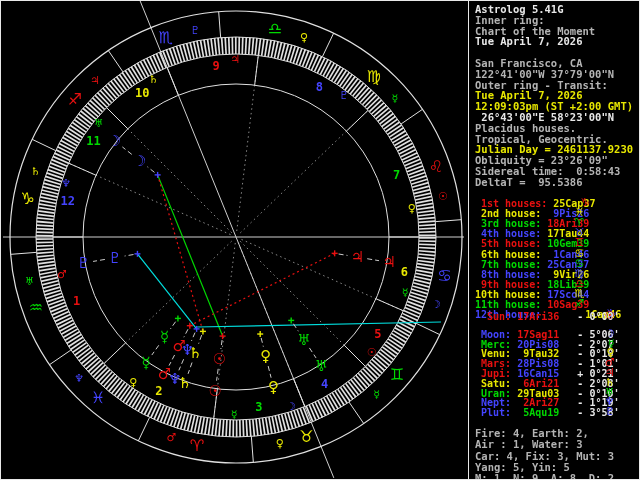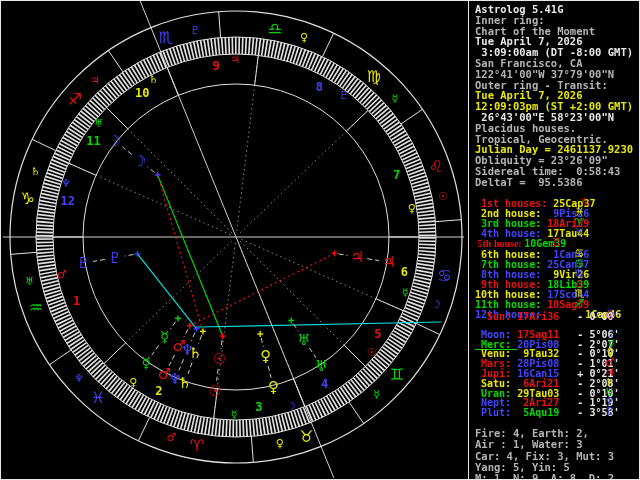--- a/index.html
+++ b/index.html
@@ -172,48 +172,47 @@
       <text x="114.758473302071" y="257.72419368649525" fill="#4444ff" font-size="15" font-family="&quot;DejaVu Sans&quot;,sans-serif" text-anchor="middle" dominant-baseline="central">♇</text>
       <text x="83.2159622912277" y="263.11585383257534" fill="#4444ff" font-size="15" font-family="&quot;DejaVu Sans&quot;,sans-serif" text-anchor="middle" dominant-baseline="central">♇</text>
       <line x1="134.42965309111463" y1="253.8489379565002" x2="140.42965309111463" y2="253.8489379565002" stroke="#4444ff" stroke-width="1.4"></line>
       <line x1="137.42965309111463" y1="250.8489379565002" x2="137.42965309111463" y2="256.8489379565002" stroke="#4444ff" stroke-width="1.4"></line>
     </svg>
   <div id="panel">
       <div class="prow" style="top: 4px;"><span style="color: rgb(232, 232, 232);">Astrolog 5.41G</span></div>
       <div class="prow" style="top: 14.8px;"><span style="color: rgb(180, 180, 180);">Inner ring:</span></div>
       <div class="prow" style="top: 25.6px;"><span style="color: rgb(180, 180, 180);">Chart of the Moment</span></div>
       <div class="prow" style="top: 36.4px;"><span style="color: rgb(232, 232, 232);">Tue April 7, 2026</span></div>
-      <div class="prow" style="top: 47.2px;"><span style="color: rgb(232, 232, 232);"> 3:09:00am (DT -8:00 GMT)</span></div>
       <div class="prow" style="top: 58px;"><span style="color: rgb(180, 180, 180);">San Francisco, CA</span></div>
       <div class="prow" style="top: 68.8px;"><span style="color: rgb(180, 180, 180);">122°41'00"W 37°79'00"N</span></div>
       <div class="prow" style="top: 79.6px;"><span style="color: rgb(180, 180, 180);">Outer ring - Transit:</span></div>
       <div class="prow" style="top: 90.4px;"><span style="color: rgb(232, 232, 0);">Tue April 7, 2026</span></div>
       <div class="prow" style="top: 101.2px;"><span style="color: rgb(232, 232, 0);">12:09:03pm (ST +2:00 GMT)</span></div>
       <div class="prow" style="top: 112px;"><span style="color: rgb(232, 232, 232);"> 26°43'00"E 58°23'00"N</span></div>
       <div class="prow" style="top: 122.8px;"><span style="color: rgb(180, 180, 180);">Placidus houses.</span></div>
       <div class="prow" style="top: 133.6px;"><span style="color: rgb(180, 180, 180);">Tropical, Geocentric.</span></div>
       <div class="prow" style="top: 144.4px;"><span style="color: rgb(232, 232, 0);">Julian Day = 2461137.9230</span></div>
       <div class="prow" style="top: 155.2px;"><span style="color: rgb(180, 180, 180);">Obliquity = 23°26'09"</span></div>
       <div class="prow" style="top: 166px;"><span style="color: rgb(180, 180, 180);">Sidereal time:  0:58:43</span></div>
       <div class="prow" style="top: 176.8px;"><span style="color: rgb(180, 180, 180);">DeltaT =  95.5386</span></div>
       <div class="prow small" style="top: 199px;"><span style="color: rgb(232, 16, 16);"> 1st houses: </span><span style="color: rgb(232, 232, 0);">25Cap37</span><span class="pglyph" style="color: rgb(232, 16, 16);">♑</span></div>
       <div class="prow small" style="top: 209.1px;"><span style="color: rgb(232, 232, 0);"> 2nd house: </span><span style="color: rgb(68, 68, 255);"> 9Pis26</span><span class="pglyph" style="color: rgb(232, 232, 0);">♓</span></div>
       <div class="prow small" style="top: 219.2px;"><span style="color: rgb(0, 216, 0);"> 3rd house: </span><span style="color: rgb(232, 16, 16);">18Ari39</span><span class="pglyph" style="color: rgb(0, 216, 0);">♈</span></div>
       <div class="prow small" style="top: 229.3px;"><span style="color: rgb(68, 68, 255);"> 4th house: </span><span style="color: rgb(232, 232, 0);">17Tau44</span><span class="pglyph" style="color: rgb(68, 68, 255);">♉</span></div>
-      <div class="prow small" style="top: 239.4px;"><span style="color: rgb(232, 16, 16); font-family: Liberation Serif, serif;"> 5th house: </span><span style="color: rgb(0, 216, 0);">10Gem39</span><span class="pglyph" style="color: rgb(232, 16, 16);">♊</span></div>
+      <div class="prow small" style="top: 239.4px;"><span style="color: rgb(232, 16, 16);"> 5th house: </span><span style="color: rgb(0, 216, 0);">10Gem39</span><span class="pglyph" style="color: rgb(232, 16, 16);">♊</span></div>
       <div class="prow small" style="top: 249.5px;"><span style="color: rgb(232, 232, 0);"> 6th house: </span><span style="color: rgb(68, 68, 255);"> 1Can46</span><span class="pglyph" style="color: rgb(232, 232, 0);">♋</span></div>
       <div class="prow small" style="top: 259.6px;"><span style="color: rgb(0, 216, 0);"> 7th house: </span><span style="color: rgb(68, 68, 255);">25Can37</span><span class="pglyph" style="color: rgb(0, 216, 0);">♋</span></div>
       <div class="prow small" style="top: 269.7px;"><span style="color: rgb(68, 68, 255);"> 8th house: </span><span style="color: rgb(232, 232, 0);"> 9Vir26</span><span class="pglyph" style="color: rgb(68, 68, 255);">♍</span></div>
       <div class="prow small" style="top: 279.8px;"><span style="color: rgb(232, 16, 16);"> 9th house: </span><span style="color: rgb(0, 216, 0);">18Lib39</span><span class="pglyph" style="color: rgb(232, 16, 16);">♎</span></div>
       <div class="prow small" style="top: 289.9px;"><span style="color: rgb(232, 232, 0);">10th house: </span><span style="color: rgb(68, 68, 255);">17Sco44</span><span class="pglyph" style="color: rgb(232, 232, 0);">♏</span></div>
       <div class="prow small" style="top: 300px;"><span style="color: rgb(0, 216, 0);">11th house: </span><span style="color: rgb(232, 16, 16);">10Sag39</span><span class="pglyph" style="color: rgb(0, 216, 0);">♐</span></div>
       <div class="prow small" style="top: 310.1px;"><span style="color: rgb(68, 68, 255);">12th house: </span><span style="color: rgb(232, 232, 0); margin-left: 32px;"> 1Cap46</span><span class="pglyph" style="color: rgb(68, 68, 255);">♑</span></div>
       <div class="prow small" style="top: 312px;"><span style="color: rgb(232, 16, 16);">  Sun: </span><span style="color: rgb(232, 16, 16);">17Ari36</span><span style="color: rgb(232, 232, 232);">   - 0°00'</span><span class="pglyph" style="color: rgb(232, 16, 16);">☉</span></div>
       <div class="prow small" style="top: 329.8px;"><span style="color: rgb(68, 68, 255);"> Moon: </span><span style="color: rgb(232, 16, 16);">17Sag11</span><span style="color: rgb(232, 232, 232);">   - 5°06'</span><span class="pglyph" style="color: rgb(68, 68, 255);">☽</span></div>
-      <div class="prow small" style="top: 339.6px;"><span style="color: rgb(0, 216, 0); text-decoration: underline;"> Merc: </span><span style="color: rgb(68, 68, 255);">20Pis08</span><span style="color: rgb(232, 232, 232);">   - 2°07'</span><span class="pglyph" style="color: rgb(0, 216, 0);">☿</span></div>
+      <div class="prow small" style="top: 339.6px;"><span style="color: rgb(0, 216, 0);"> Merc: </span><span style="color: rgb(68, 68, 255);">20Pis08</span><span style="color: rgb(232, 232, 232);">   - 2°07'</span><span class="pglyph" style="color: rgb(0, 216, 0);">☿</span></div>
       <div class="prow small" style="top: 349.4px;"><span style="color: rgb(232, 232, 0);"> Venu: </span><span style="color: rgb(232, 232, 0);"> 9Tau32</span><span style="color: rgb(232, 232, 232);">   - 0°10'</span><span class="pglyph" style="color: rgb(232, 232, 0);">♀</span></div>
       <div class="prow small" style="top: 359.2px;"><span style="color: rgb(232, 16, 16);"> Mars: </span><span style="color: rgb(68, 68, 255);">28Pis08</span><span style="color: rgb(232, 232, 232);">   - 1°01'</span><span class="pglyph" style="color: rgb(232, 16, 16);">♂</span></div>
       <div class="prow small" style="top: 369px;"><span style="color: rgb(232, 16, 16);"> Jupi: </span><span style="color: rgb(68, 68, 255); margin-top: 12px;">16Can15</span><span style="color: rgb(232, 232, 232);">   + 0°21'</span><span class="pglyph" style="color: rgb(232, 16, 16);">♃</span></div>
       <div class="prow small" style="top: 378.8px;"><span style="color: rgb(232, 232, 0);"> Satu: </span><span style="color: rgb(232, 16, 16);"> 6Ari21</span><span style="color: rgb(232, 232, 232);">   - 2°08'</span><span class="pglyph" style="color: rgb(232, 232, 0);">♄</span></div>
       <div class="prow small" style="top: 388.6px;"><span style="color: rgb(0, 216, 0);"> Uran: </span><span style="color: rgb(232, 232, 0);">29Tau03</span><span style="color: rgb(232, 232, 232);">   - 0°10'</span><span class="pglyph" style="color: rgb(0, 216, 0);">♅</span></div>
       <div class="prow small" style="top: 398.4px;"><span style="color: rgb(68, 68, 255);"> Nept: </span><span style="color: rgb(232, 16, 16);"> 2Ari27</span><span style="color: rgb(232, 232, 232);">   - 1°19'</span><span class="pglyph" style="color: rgb(68, 68, 255);">♆</span></div>
       <div class="prow small" style="top: 408.2px;"><span style="color: rgb(68, 68, 255);"> Plut: </span><span style="color: rgb(0, 216, 0);"> 5Aqu19</span><span style="color: rgb(232, 232, 232);">   - 3°58'</span><span class="pglyph" style="color: rgb(68, 68, 255);">♇</span></div>
       <div class="prow" style="top: 428px;"><span style="color: rgb(180, 180, 180);">Fire: 4, Earth: 2,</span></div>
       <div class="prow" style="top: 439.3px;"><span style="color: rgb(180, 180, 180);">Air : 1, Water: 3</span></div>
       <div class="prow" style="top: 450.6px;"><span style="color: rgb(180, 180, 180);">Car: 4, Fix: 3, Mut: 3</span></div>

